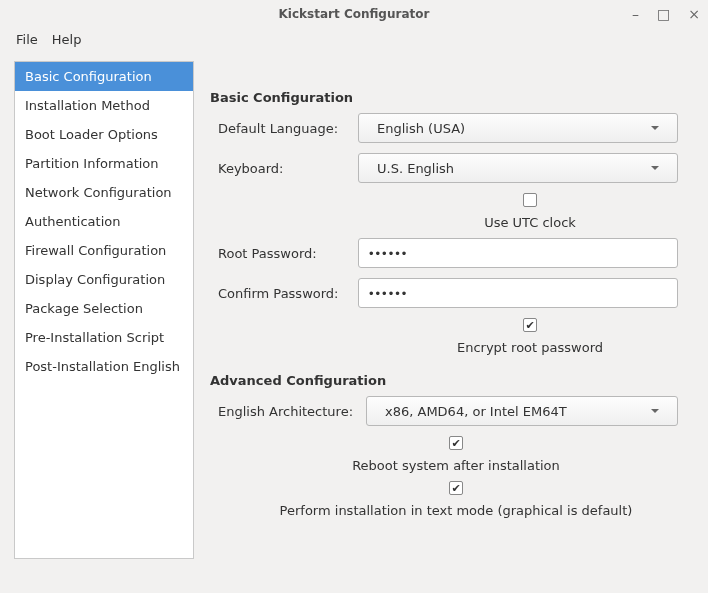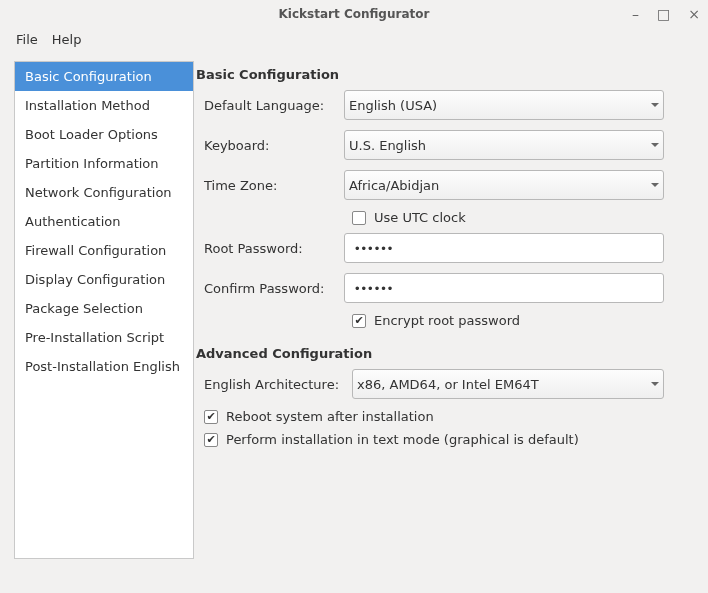--- a/index.html
+++ b/index.html
@@ -44,21 +44,22 @@
     display: flex;
     gap: 14px;
     padding: 4px 10px 6px 16px;
     font-size: 13px;
     color: #333;
   }
   .menubar span { cursor: pointer; }
   .content {
     display: flex;
     padding: 8px 14px 14px 14px;
-    gap: 2px;
+    gap: 16px;
+    align-items: center;
   }
   .sidebar {
     width: 180px;
     background: #fff;
     border: 1px solid #c9c9c9;
     height: 498px;
     overflow: hidden;
   }
   .sidebar-item {
     padding: 7px 10px;
@@ -98,21 +99,21 @@
     max-width: 320px;
   }
   .select {
     display: flex;
     align-items: center;
     justify-content: space-between;
     background: linear-gradient(#fdfdfd, #efefef);
     border: 1px solid #b8b8b8;
     border-radius: 3px;
     height: 30px;
-    padding: 0 4px;
+    padding: 0 18px;
     cursor: pointer;
     font-size: 13px;
     color: #333;
   }
   .chevron {
     width: 0; height: 0;
     border-left: 4px solid transparent;
     border-right: 4px solid transparent;
     border-top: 4px solid #666;
   }
@@ -125,20 +126,21 @@
     padding: 0 10px;
     font-size: 13px;
     color: #333;
     letter-spacing: 2px;
   }
   .checkbox-row {
     display: flex;
     align-items: center;
     gap: 8px;
     margin-bottom: 8px;
+    flex-direction: column;
   }
   .checkbox-row.indented { margin-left: 148px; }
   .chk {
     width: 14px; height: 14px;
     border: 1px solid #888;
     border-radius: 2px;
     background: #fff;
     display: inline-flex;
     align-items: center;
     justify-content: center;
@@ -201,29 +203,20 @@
       <div class="row">
         <div class="label">Keyboard:</div>
         <div class="control">
           <div class="select">
             <span>U.S. English</span>
             <span class="chevron"></span>
           </div>
         </div>
       </div>
 
-      <div class="row">
-        <div class="label">Time Zone:</div>
-        <div class="control">
-          <div class="select">
-            <span>Africa/Abidjan</span>
-            <span class="chevron"></span>
-          </div>
-        </div>
-      </div>
 
       <div class="checkbox-row indented">
         <span class="chk"></span>
         <label>Use UTC clock</label>
       </div>
 
       <div class="row">
         <div class="label">Root Password:</div>
         <div class="control">
           <input type="text" class="text-input" value="••••••" style="">

